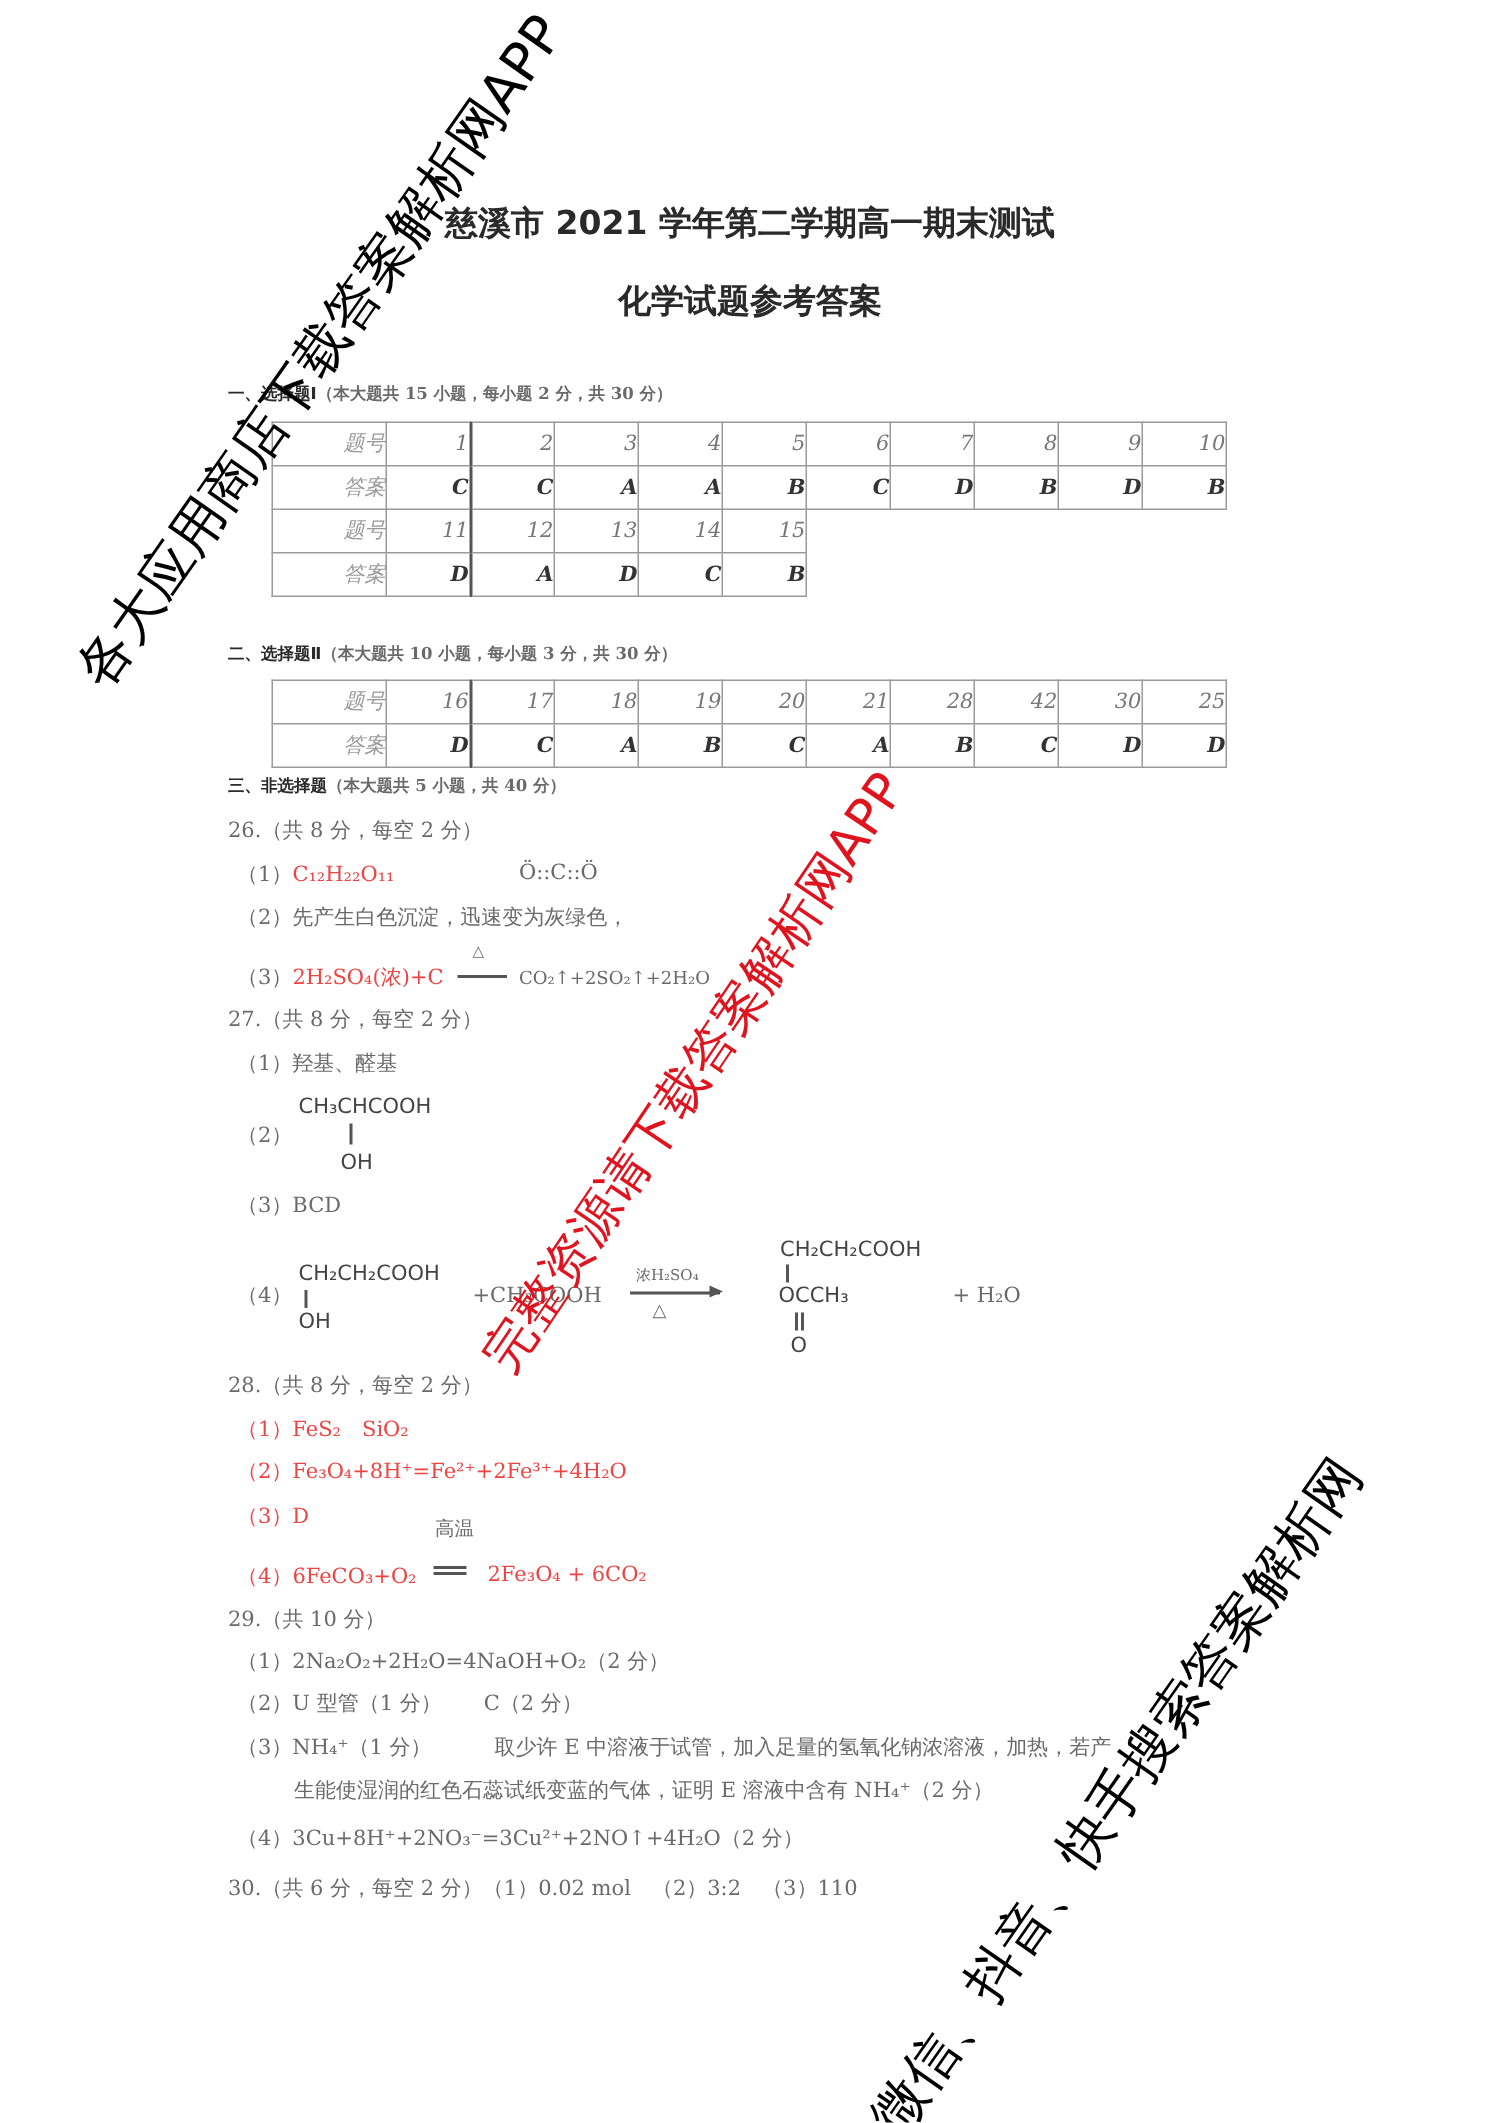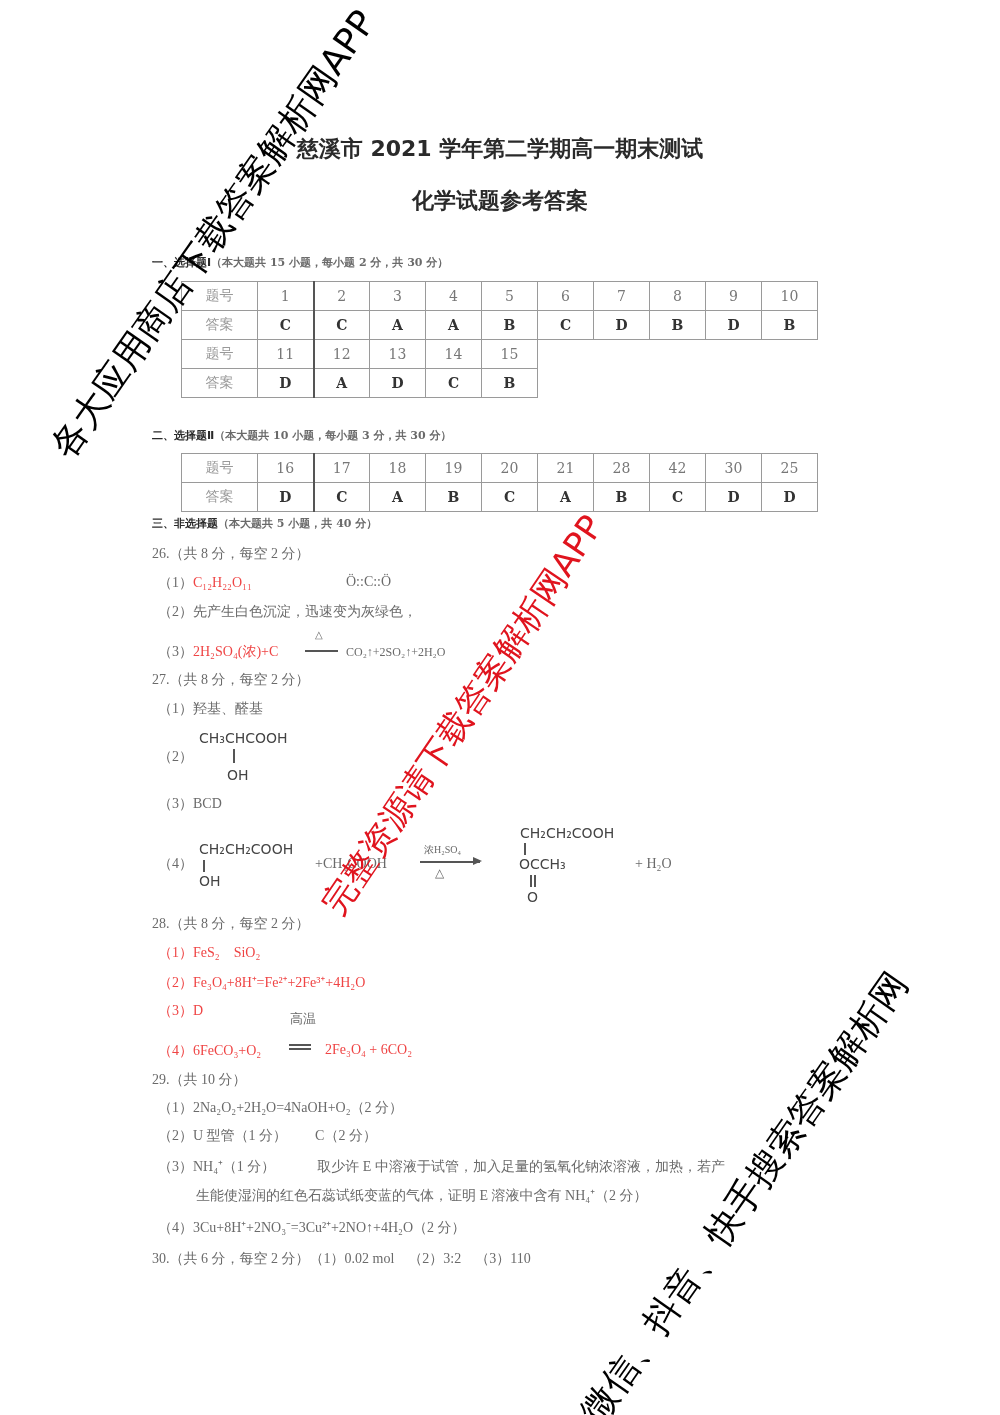--- a/index.html
+++ b/index.html
@@ -7,27 +7,27 @@
   body { position: relative; font-family: "DejaVu Serif", "Liberation Serif", serif; color: #555; }
 
   .title { position: absolute; left: 0; width: 1000px; text-align: center; font-family: "DejaVu Sans", sans-serif; font-weight: bold; color: #2a2a2a; }
   .title1 { top: 134px; font-size: 22px; }
   .title2 { top: 186px; font-size: 22px; }
 
   .sec { position: absolute; left: 152px; font-size: 11px; color: #6a6a6a; white-space: nowrap; font-weight: bold; }
   .sec b { color: #2a2a2a; font-family: "DejaVu Sans", sans-serif; }
 
   table.ans { position: absolute; border-collapse: collapse; font-size: 14px; }
-  table.ans td { border: 1.5px solid #9a9a9a; width: 56px; height: 29px; text-align: center; color: #777; }
+  table.ans td { border: 1.5px solid #9a9a9a; width: 56px; height: 29px; text-align: right; color: #777; font-style: italic; }
   table.ans td.hdr { width: 76px; color: #999; }
   table.ans td.a { color: #333; font-weight: bold; }
   table.ans td.thick { border-left: 2.5px solid #555; }
   table.ans td.empty { border: none; }
 
-  .line { position: absolute; left: 152px; font-size: 14px; color: #6a6a6a; white-space: nowrap; font-family: Liberation Serif, serif; }
+  .line { position: absolute; left: 152px; font-size: 14px; color: #6a6a6a; white-space: nowrap; }
   .line.sub { left: 158px; }
   .dark { color: #ef4444; }
 
   .struct { position: absolute; font-family: "DejaVu Sans", sans-serif; font-size: 14px; color: #444; line-height: 1; white-space: nowrap; }
   .bond { position: absolute; width: 1.5px; background: #555; }
 
   .arrow { position: absolute; height: 1.5px; background: #555; }
   .arrow.head::after { content: ""; position: absolute; right: -2px; top: -4px; border-left: 9px solid #555; border-top: 4.5px solid transparent; border-bottom: 4.5px solid transparent; }
 
   .wm { position: absolute; font-family: "DejaVu Sans", sans-serif; white-space: nowrap; transform-origin: 0 0; }

